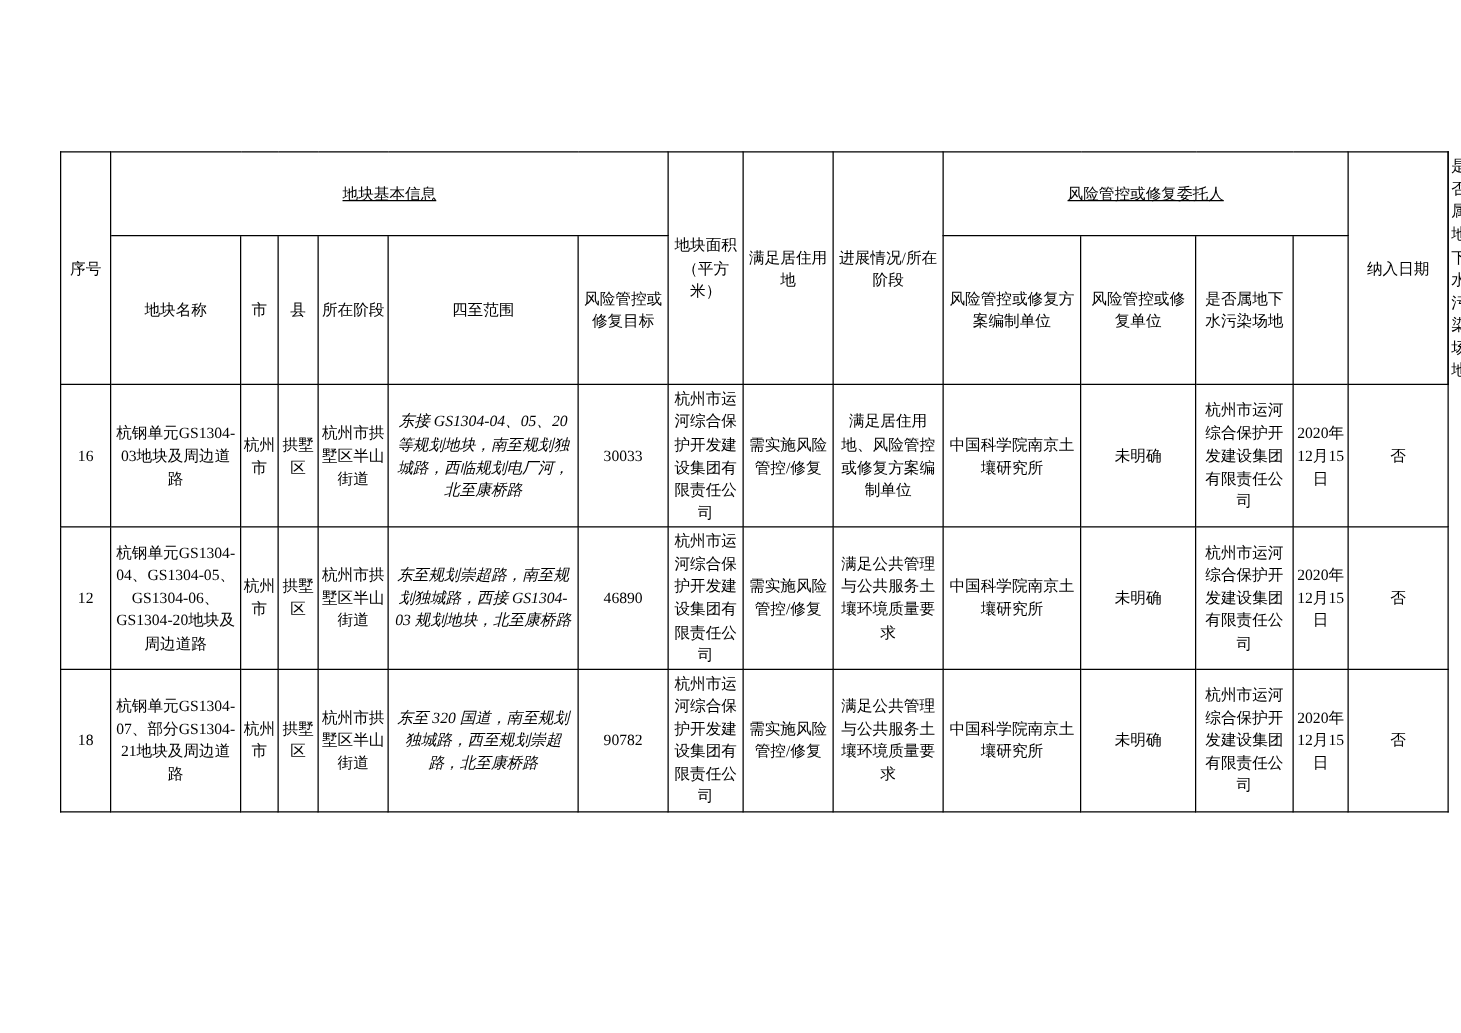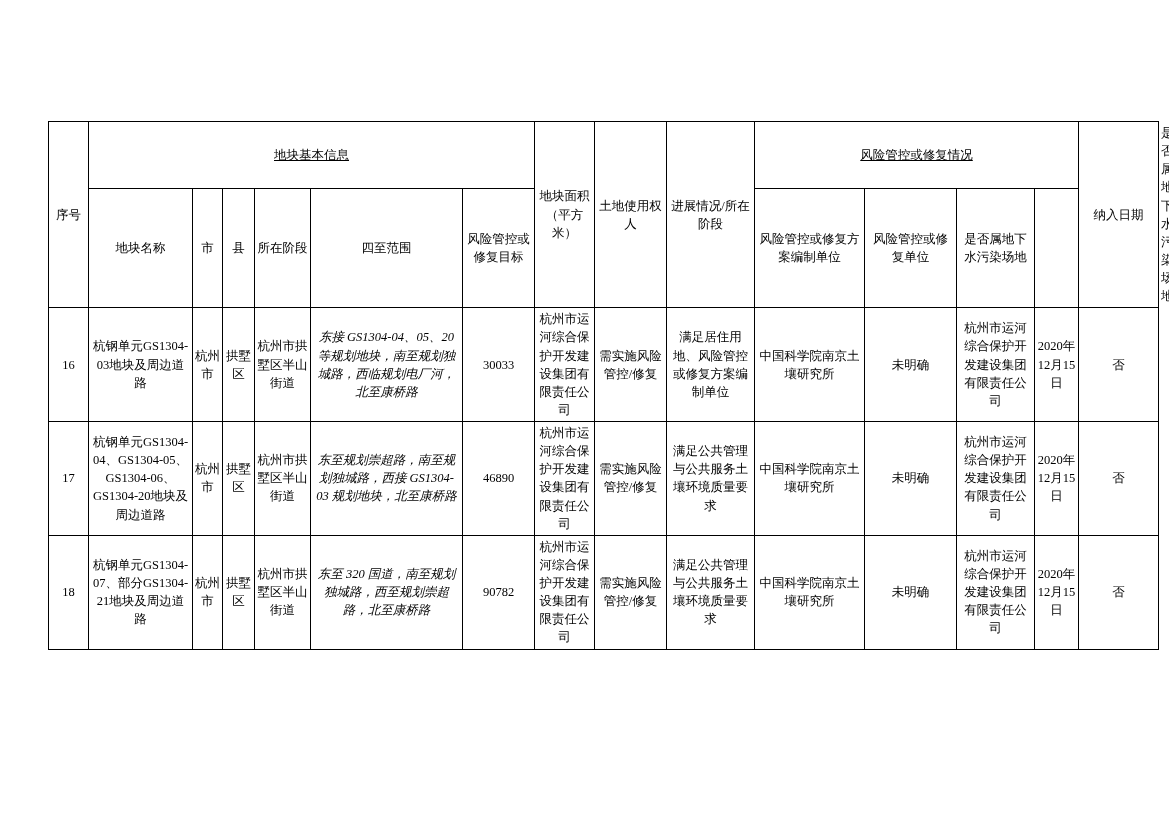--- a/index.html
+++ b/index.html
@@ -104,23 +104,23 @@
         <col class="c-fix">
       <col class="c-entr">
         <col class="c-date">
         <col class="c-gw">
     </colgroup>
     <thead>
       <tr>
         <th rowspan="2" class="seq">序号</th>
         <th colspan="6" class="hdr-group">地块基本信息</th>
         <th rowspan="2" class="hdr-cell">地块面积（平方米）</th>
-        <th rowspan="2" class="hdr-cell">土地使用权人</th>
+        <th rowspan="2" class="hdr-cell">满足居住用地</th>
         <th rowspan="2" class="hdr-cell">进展情况/所在阶段</th>
-        <th colspan="4" class="hdr-group">风险管控或修复情况</th>
+        <th colspan="4" class="hdr-group">风险管控或修复委托人</th>
         <th rowspan="2" class="hdr-cell">纳入日期</th>
         <th rowspan="2" class="hdr-cell">是否属地下水污染场地</th>
       </tr>
       <tr>
         <th class="hdr-cell">地块名称</th>
         <th class="hdr-cell">市</th>
         <th class="hdr-cell">县</th>
         <th class="hdr-cell">所在阶段</th>
         <th class="hdr-cell">四至范围</th>
         <th class="hdr-cell">风险管控或修复目标</th>
@@ -141,21 +141,21 @@
         <td class="body-cell">杭州市运河综合保护开发建设集团有限责任公司</td>
         <td class="body-cell">需实施风险管控/修复</td>
         <td class="body-cell">满足居住用地、风险管控或修复方案编制单位</td>
         <td class="body-cell">中国科学院南京土壤研究所</td>
         <td class="body-cell">未明确</td>
         <td class="body-cell">杭州市运河综合保护开发建设集团有限责任公司</td>
         <td class="body-cell">2020年12月15日</td>
         <td class="body-cell">否</td>
       </tr>
       <tr>
-        <td class="seq">17</td>
+        <td class="seq">12</td>
         <td class="body-cell">杭钢单元GS1304-04、GS1304-05、GS1304-06、GS1304-20地块及周边道路</td>
         <td class="narrow-v">杭州市</td>
         <td class="narrow-v">拱墅区</td>
         <td class="body-cell">杭州市拱墅区半山街道</td>
         <td class="body-cell just">东至规划崇超路，南至规划独城路，西接 GS1304-03 规划地块，北至康桥路</td>
         <td class="num">46890</td>
         <td class="body-cell">杭州市运河综合保护开发建设集团有限责任公司</td>
         <td class="body-cell">需实施风险管控/修复</td>
         <td class="body-cell">满足公共管理与公共服务土壤环境质量要求</td>
         <td class="body-cell">中国科学院南京土壤研究所</td>

